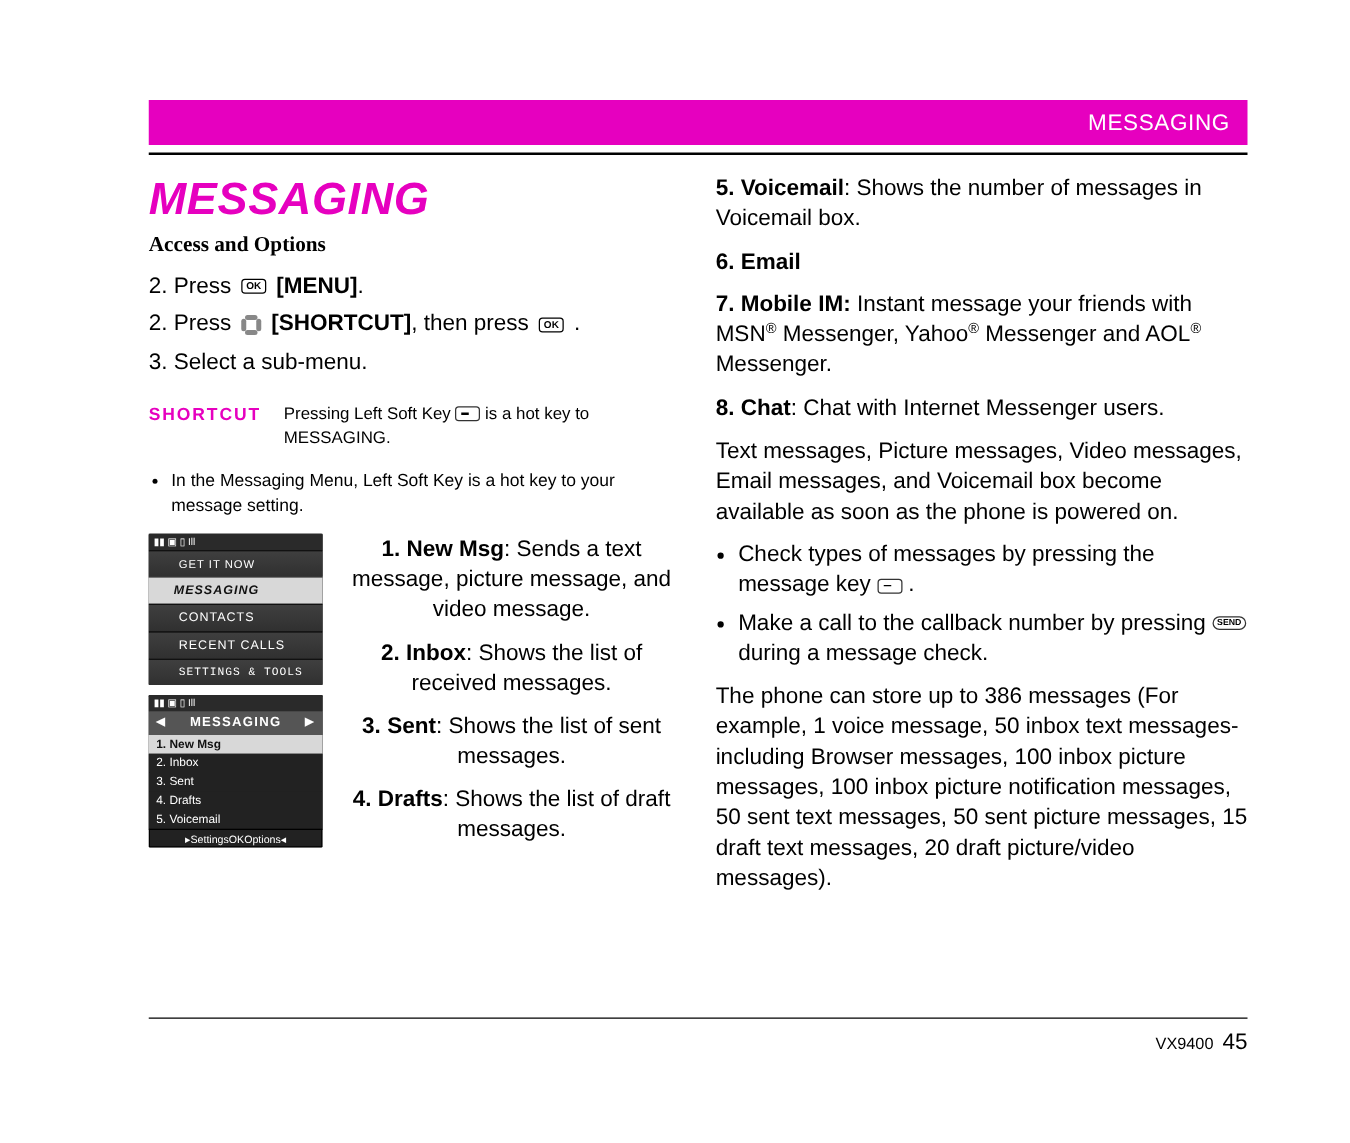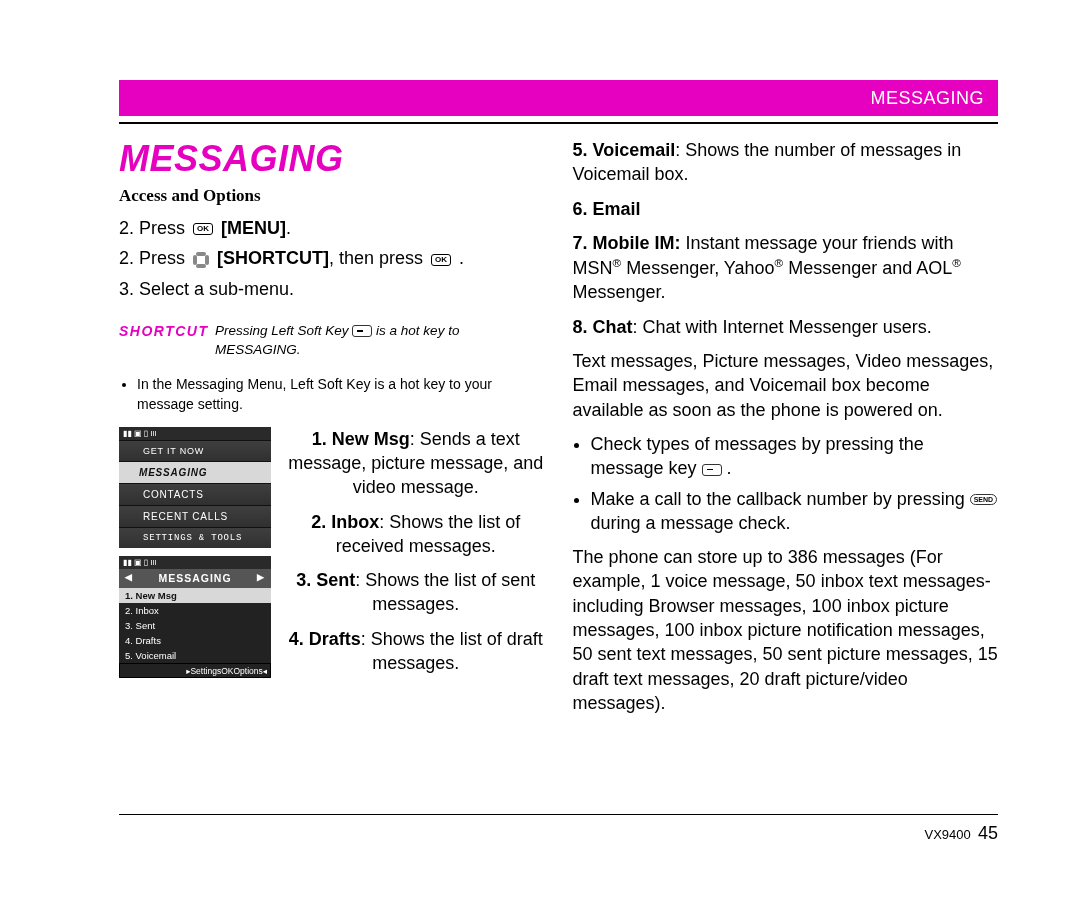--- a/index.html
+++ b/index.html
@@ -114,22 +114,21 @@
     line-height:1.45;
   }
   .shortcut-label {
     color:#e600bf;
     font-weight:bold;
     letter-spacing:1.5px;
     font-size:14px;
   }
   .shortcut-row {
     display:flex;
-    gap:4px;
-    font-style:italic;
+    gap:16px;
   }
   .shortcut-row > div:first-child{ flex: 0 0 92px;}
   .icon-softkey {
     display:inline-block;
     border:1px solid #333;
     width:18px; height:10px;
     border-radius:3px;
     vertical-align:middle;
     position:relative;
   }
@@ -156,21 +155,21 @@
     font-size:14px;
   }
   ul.bullets li { line-height:1.45; }
   .figure-row {
      display:flex;
      gap:16px;
      margin-top:12px;
   }
   .phone-figs { width: 174px; }
   .phone-screen {
-    width: 152px;
+    width: 139px;
     background:#222;
     color:#fff;
     border-radius:1px;
     margin-bottom:8px;
     font-size:10.5px;
     box-shadow: inset 0 0 0 1px #000;
   }
   .phone-screen .statusbar { font-size:8px; padding:2px 4px; background:#2a2a2a;}
   .phone-screen .menu-item {
     padding:5px 8px 5px 24px;
@@ -192,21 +191,21 @@
       padding:3px 0 4px 0;
       font-weight:bold;
       letter-spacing:1px;
       font-size:10.5px;
       position:relative;
   }
   .phone-screen2 .hdr::before{content:'◀';position:absolute;left:6px;font-size:9px;}
   .phone-screen2 .hdr::after{content:'▶';position:absolute;right:6px;font-size:9px;}
   .phone-screen2 .row { background:#222; padding:2px 6px; font-size:9.5px; }
   .phone-screen2 .row.sel { background:#d8d8d8;color:#111;font-weight:bold; }
-  .phone-screen2 .soft { display:flex; justify-content:flex-end; font-size:8.5px; padding:2px 4px; border-top:1px solid #000;}
+  .phone-screen2 .soft { display:flex; justify-content:center; font-size:8.5px; padding:2px 4px; border-top:1px solid #000;}
   .side-list { font-size:18px; line-height:1.35;text-align:center; }
   .side-list p { margin:0 0 10px 0; }
   .r-col p { margin: 0 0 10px 0; font-size:18px; line-height:1.35; }
   ul.r-bullets {
     padding-left:18px;
     margin: 6px 0 10px 0;
   }
   ul.r-bullets li { font-size:18px; line-height:1.35; margin-bottom:6px; }
   sup { font-size:0.65em; }
   .footer-rule {

